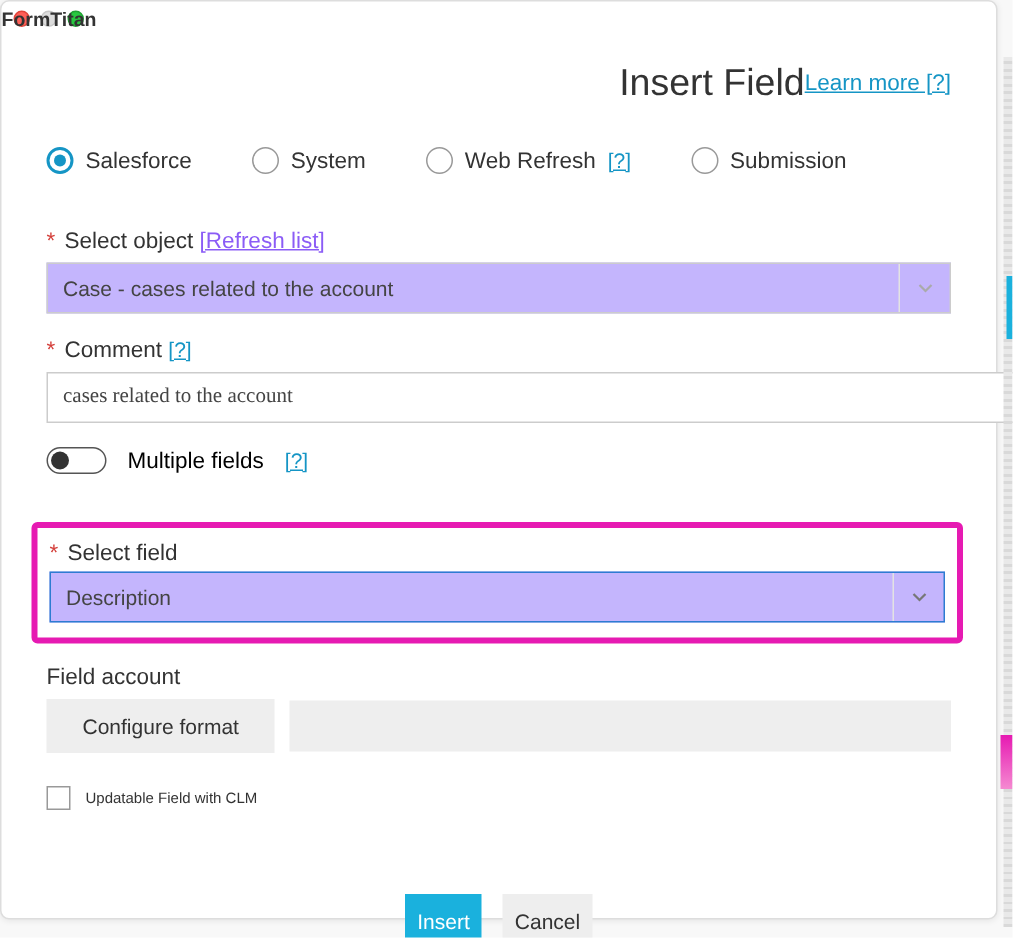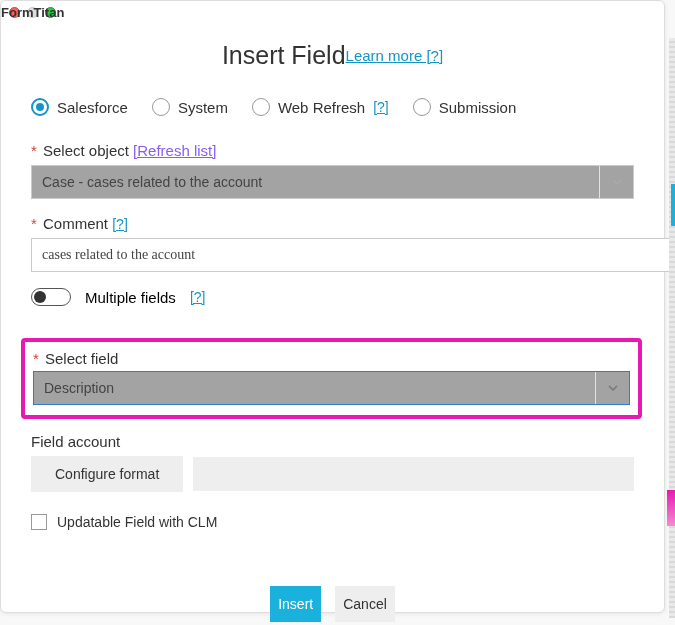--- a/index.html
+++ b/index.html
@@ -6,46 +6,46 @@
     body { width: 675px; height: 625px; background: #f8f8f8; position: relative; }
     .window { width: 665px; height: 613px; background: #fff; border: 1px solid #ddd; border-radius: 6px; position: relative; box-shadow: 0 1px 4px rgba(0,0,0,0.08); }
     .titlebar { height: 22px; display: flex; align-items: center; padding: 4px 8px; position: relative; }
     .traffic { display: flex; gap: 7px; }
     .dot { width: 11px; height: 11px; border-radius: 50%; }
     .dot.red { background: #ff5f57; border: 0.5px solid #e14338; }
     .dot.grey1 { background: #ddd; border: 0.5px solid #c8c8c8; }
     .dot.green { background: #28c840; border: 0.5px solid #1fa233; }
     .wintitle { position: absolute; left: 0; right: 0; font-size: 13px; font-weight: 600; color: #333; pointer-events:none; }
     .content { padding: 18px 30px 10px 30px; }
-    .header-row { display: flex; justify-content: center; align-items: center; margin-bottom: 28px; }
+    .header-row { display: flex; justify-content: flex-end; align-items: center; margin-bottom: 28px; }
     .h1 { font-size: 25px; font-weight: 400; color: #333; }
     .learn { color: #1595c5; font-size: 15px; text-decoration: underline; cursor: pointer; }
-    .radios { display: flex; gap: 24px; align-items: center; margin-bottom: 26px; }
+    .radios { display: flex; gap: 40px; align-items: center; margin-bottom: 36px; }
     .radio-item { display: flex; align-items: center; gap: 8px; font-size: 15px; color: #333; cursor: pointer; }
     .radio { width: 18px; height: 18px; border-radius: 50%; border: 1.5px solid #999; display: flex; align-items: center; justify-content: center; }
     .radio.sel { border: 2px solid #1595c5; }
     .radio.sel::after { content: ''; width: 8px; height: 8px; border-radius: 50%; background: #1595c5; }
     .help { color: #1595c5; text-decoration: underline; font-size: 14px; cursor: pointer; }
     .field-group { margin-bottom: 16px; }
     .label-row { font-size: 15px; color: #333; margin-bottom: 6px; }
     .req { color: #d43f3a; margin-right: 2px; }
     .link-inline { color: #8b5cf6; text-decoration: underline; font-size: 15px; cursor: pointer; }
-    .select-box { width: 603px; height: 34px; border: 1px solid #ccc; background: #a3a3a3; display: flex; align-items: center; padding: 0 10px; font-size: 14px; font-family: Georgia, serif; color: #444; position: relative; }
+    .select-box { width: 603px; height: 34px; border: 1px solid #ccc; background: #c4b5fd; display: flex; align-items: center; padding: 0 10px; font-size: 14px; font-family: Georgia, serif; color: #444; position: relative; }
     .select-box.focus { border: 1px solid #2d7cd1; }
     .chev-wrap { position: absolute; right: 0; top: 0; bottom: 0; width: 34px; border-left: 1px solid #e3e3e3; display: flex; align-items: center; justify-content: center; }
     .chev { width: 10px; height: 10px; }
     .input-box { width: 665px; height: 34px; border: 1px solid #ccc; background: #fff; padding: 0 10px; font-size: 14px; font-family: Georgia, serif; color: #444; outline: none; }
     .toggle-row { display: flex; align-items: center; gap: 14px; margin-bottom: 32px; }
     .toggle { width: 40px; height: 18px; border: 1px solid #555; border-radius: 10px; position: relative; cursor: pointer; }
     .toggle::after { content:''; width: 12px; height: 12px; border-radius: 50%; background: #333; position: absolute; left: 2px; top: 2px; }
     .highlight-box { border: 4px solid #e61ab2; border-radius: 4px; padding: 8px 8px 10px 8px; margin-left: -10px; margin-right: -8px; margin-bottom: 14px; }
     .ff-row { display: flex; align-items: center; gap: 10px; margin-top: 4px; }
     .config-btn { background: #eee; border: none; padding: 10px 24px; font-size: 14px; color: #333; cursor: pointer; }
     .ff-display { flex: 1; height: 34px; background: #eee; }
-    .check-row { display: flex; align-items: center; gap: 10px; margin-top: 22px; font-size: 14px; color: #333; }
+    .check-row { display: flex; align-items: center; gap: 10px; margin-top: 22px; font-size: 10px; color: #333; }
     .chk { width: 16px; height: 16px; border: 1px solid #999; background: #fff; cursor: pointer; }
     .footer { display: flex; gap: 14px; justify-content: center; margin-top: 56px; }
     .btn { padding: 10px 8px; font-size: 14px; border: none; cursor: pointer; }
     .btn.primary { background: #1ab1dd; color: #fff; }
     .btn.secondary { background: #eee; color: #333; }
     .accent-strip { position: absolute; right: 0; top: 184px; width: 4px; height: 42px; background: #1ab1dd; }
     .side-noise { position: absolute; right: 0; width: 6px; }
     .sn1 { top: 38px; height: 580px; background: repeating-linear-gradient(#e9e9e9, #e9e9e9 3px, #d9d9d9 3px, #d9d9d9 5px); }
     .sn2 { top: 490px; height: 36px; width:8px; background: linear-gradient(#e61ab2, #f58ad1); }
   </style>

